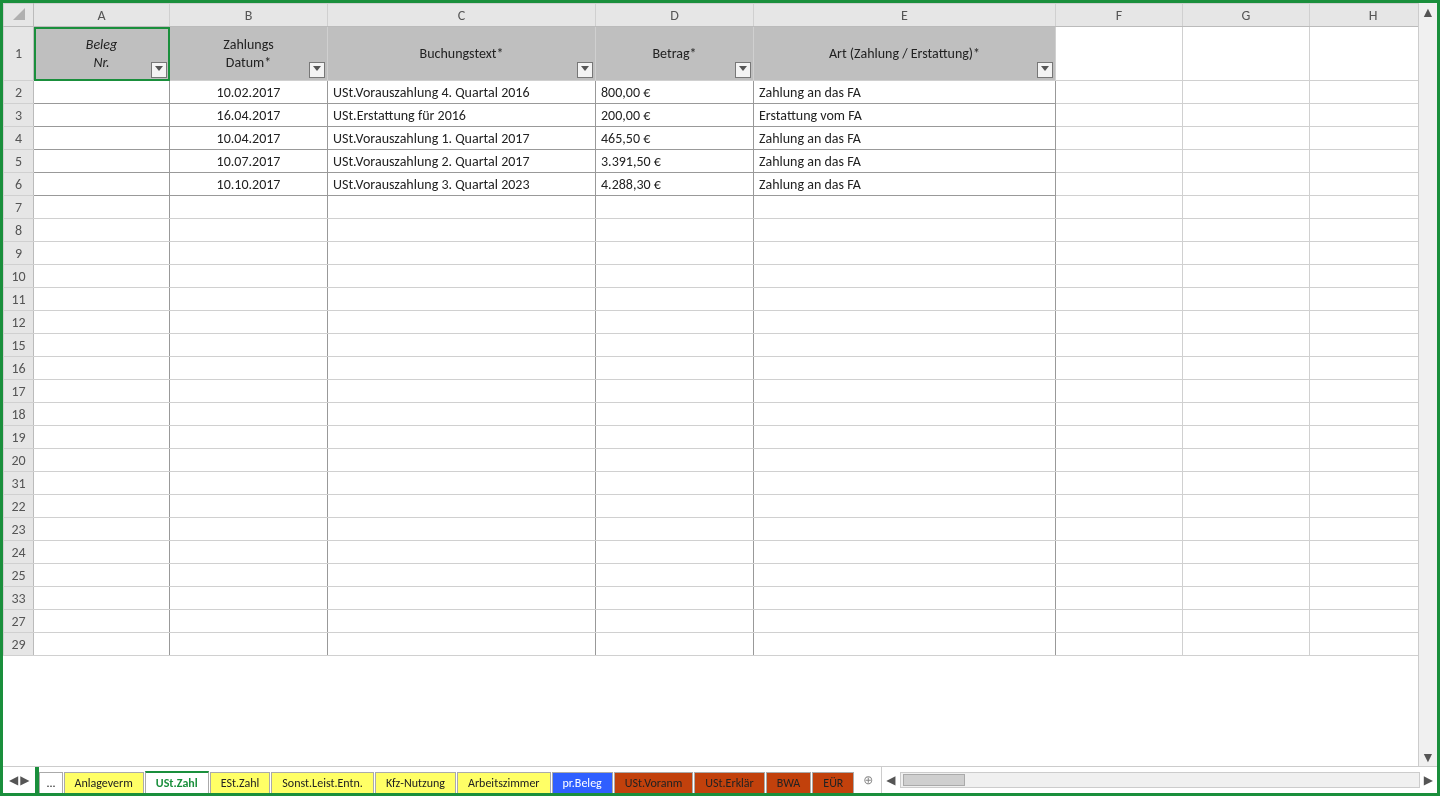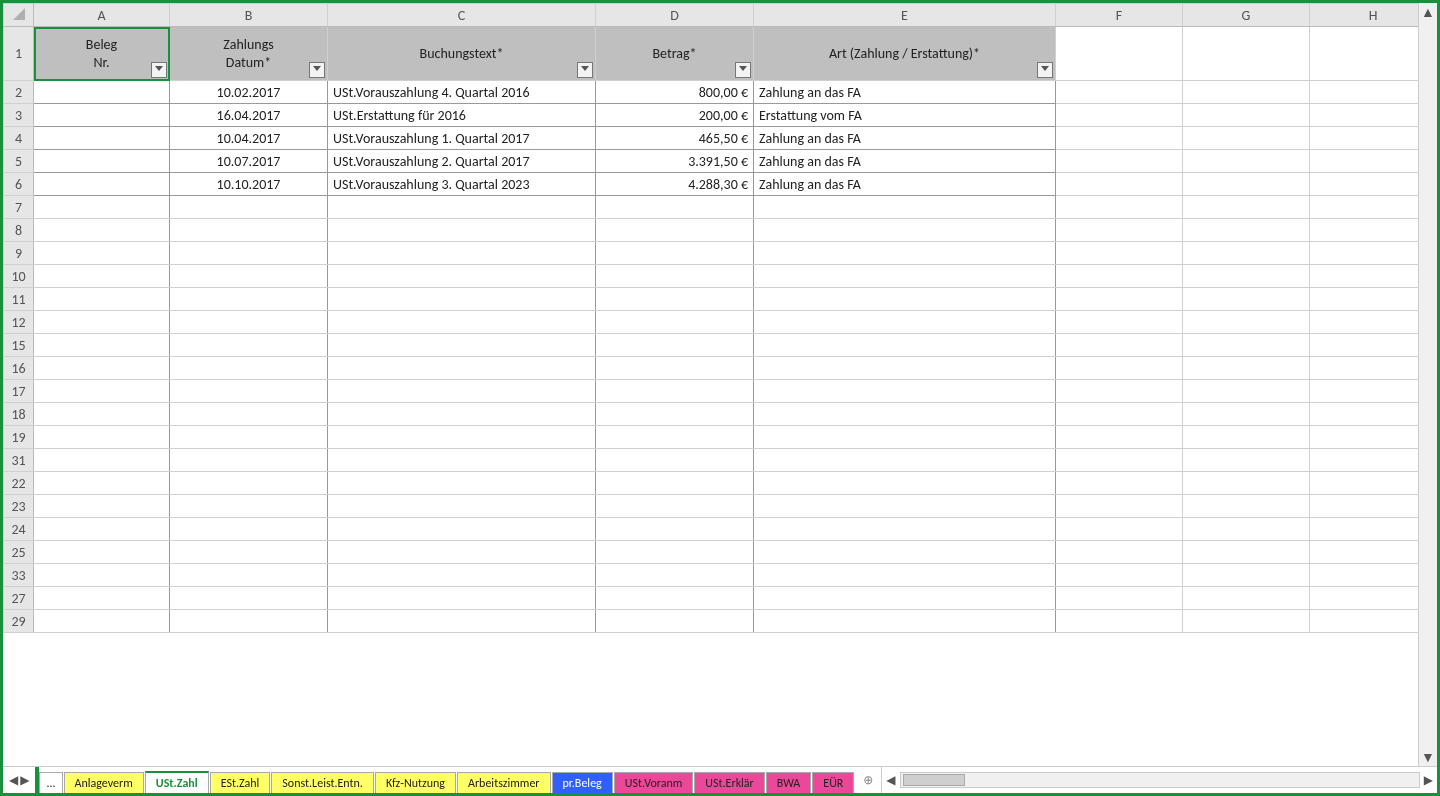--- a/index.html
+++ b/index.html
@@ -10,34 +10,34 @@
 td,th{border:1px solid #d0d0d0;height:23px;box-sizing:border-box;padding:0 5px;white-space:nowrap;overflow:hidden;}
 th{background:#e6e6e6;font-weight:normal;color:#444;}
 .corner{background:#e6e6e6;border-right:1px solid #bbb;border-bottom:1px solid #bbb;}
 .colhead{background:#e6e6e6;text-align:center;border-bottom:1px solid #bbb;color:#555;}
 .rowhead{background:#e6e6e6;text-align:center;border-right:1px solid #bbb;color:#555;width:30px;}
 tr.hdr td.data-cell{background:#bfbfbf;vertical-align:middle;text-align:center;position:relative;height:54px;}
 tr.hdr td.data-cell .lbl{display:inline-block;line-height:1.25;}
 tr.hdr .rowhead{height:54px;}
 .filter-btn{position:absolute;right:2px;bottom:2px;width:14px;height:14px;border:1px solid #777;background:#f3f3f3;display:flex;align-items:center;justify-content:center;}
 .filter-btn svg{width:8px;height:8px;}
-td.num{text-align:right;}
+td.num{text-align:left;}
 td.center{text-align:center;}
-.sel{outline:2px solid #1a8f3c;outline-offset:-2px;}
+.sel{outline:2px solid #1a8f3c;outline-offset:-2px;font-style:italic;}
 .vscroll{width:18px;background:#f0f0f0;border-left:1px solid #ccc;display:flex;flex-direction:column;align-items:center;}
 .vscroll .arrow{width:100%;height:18px;display:flex;align-items:center;justify-content:center;color:#555;}
 .tabs-bar{height:26px;background:#fff;border-top:1px solid #ccc;display:flex;align-items:stretch;font-size:12px;}
 .tabs-nav{display:flex;align-items:center;gap:2px;padding:0 6px;color:#555;border-right:4px solid #1a8f3c;}
 .tabs-nav span{cursor:pointer;}
 .tabs{display:flex;align-items:flex-end;overflow:hidden;}
 .tab{padding:3px 10px;border:1px solid #aaa;border-bottom:none;margin-right:1px;border-radius:0 0 0 0;position:relative;top:0;cursor:pointer;white-space:nowrap;}
 .tab.active{background:#fff;border-top:2px solid #1a8f3c;color:#1a8f3c;font-weight:bold;}
 .tab.yellow{background:#ffff66;}
 .tab.blue{background:#2f5fff;color:#fff;}
-.tab.green{background:#ec4899;}
+.tab.green{background:#c2410c;}
 .tab.ellips{background:#fff;padding:3px 6px;}
 .add-sheet{width:26px;display:flex;align-items:center;justify-content:center;color:#888;cursor:pointer;}
 .hscroll-area{flex:1;display:flex;align-items:center;border-left:1px solid #ccc;padding:0 4px;gap:4px;}
 .hscroll-track{flex:1;height:14px;background:#f0f0f0;border:1px solid #ccc;position:relative;}
 .hscroll-thumb{position:absolute;left:2px;top:1px;width:60px;height:10px;background:#cfcfcf;border:1px solid #aaa;}
 .hscroll-area .arrow{color:#555;}
 .cell-borders td{border:1px solid #999;}
 
 col.c-row{width:30px}
 col.c-A{width:136px}
@@ -306,20 +306,31 @@
             <td style="border-left:1px solid #999;border-right:1px solid #999"></td>
             <td style="border-left:1px solid #999;border-right:1px solid #999"></td>
             <td style="border-left:1px solid #999;border-right:1px solid #999"></td>
             <td style="border-left:1px solid #999;border-right:1px solid #999"></td>
             <td style="border-left:1px solid #999;border-right:1px solid #999"></td>
             <td></td>
             <td></td>
             <td></td>
           </tr>
           <tr>
+            <th class="rowhead">20</th>
+            <td style="border-left:1px solid #999;border-right:1px solid #999"></td>
+            <td style="border-left:1px solid #999;border-right:1px solid #999"></td>
+            <td style="border-left:1px solid #999;border-right:1px solid #999"></td>
+            <td style="border-left:1px solid #999;border-right:1px solid #999"></td>
+            <td style="border-left:1px solid #999;border-right:1px solid #999"></td>
+            <td></td>
+            <td></td>
+            <td></td>
+          </tr>
+          <tr>
             <th class="rowhead">31</th>
             <td style="border-left:1px solid #999;border-right:1px solid #999"></td>
             <td style="border-left:1px solid #999;border-right:1px solid #999"></td>
             <td style="border-left:1px solid #999;border-right:1px solid #999"></td>
             <td style="border-left:1px solid #999;border-right:1px solid #999"></td>
             <td style="border-left:1px solid #999;border-right:1px solid #999"></td>
             <td></td>
             <td></td>
             <td></td>
           </tr>

